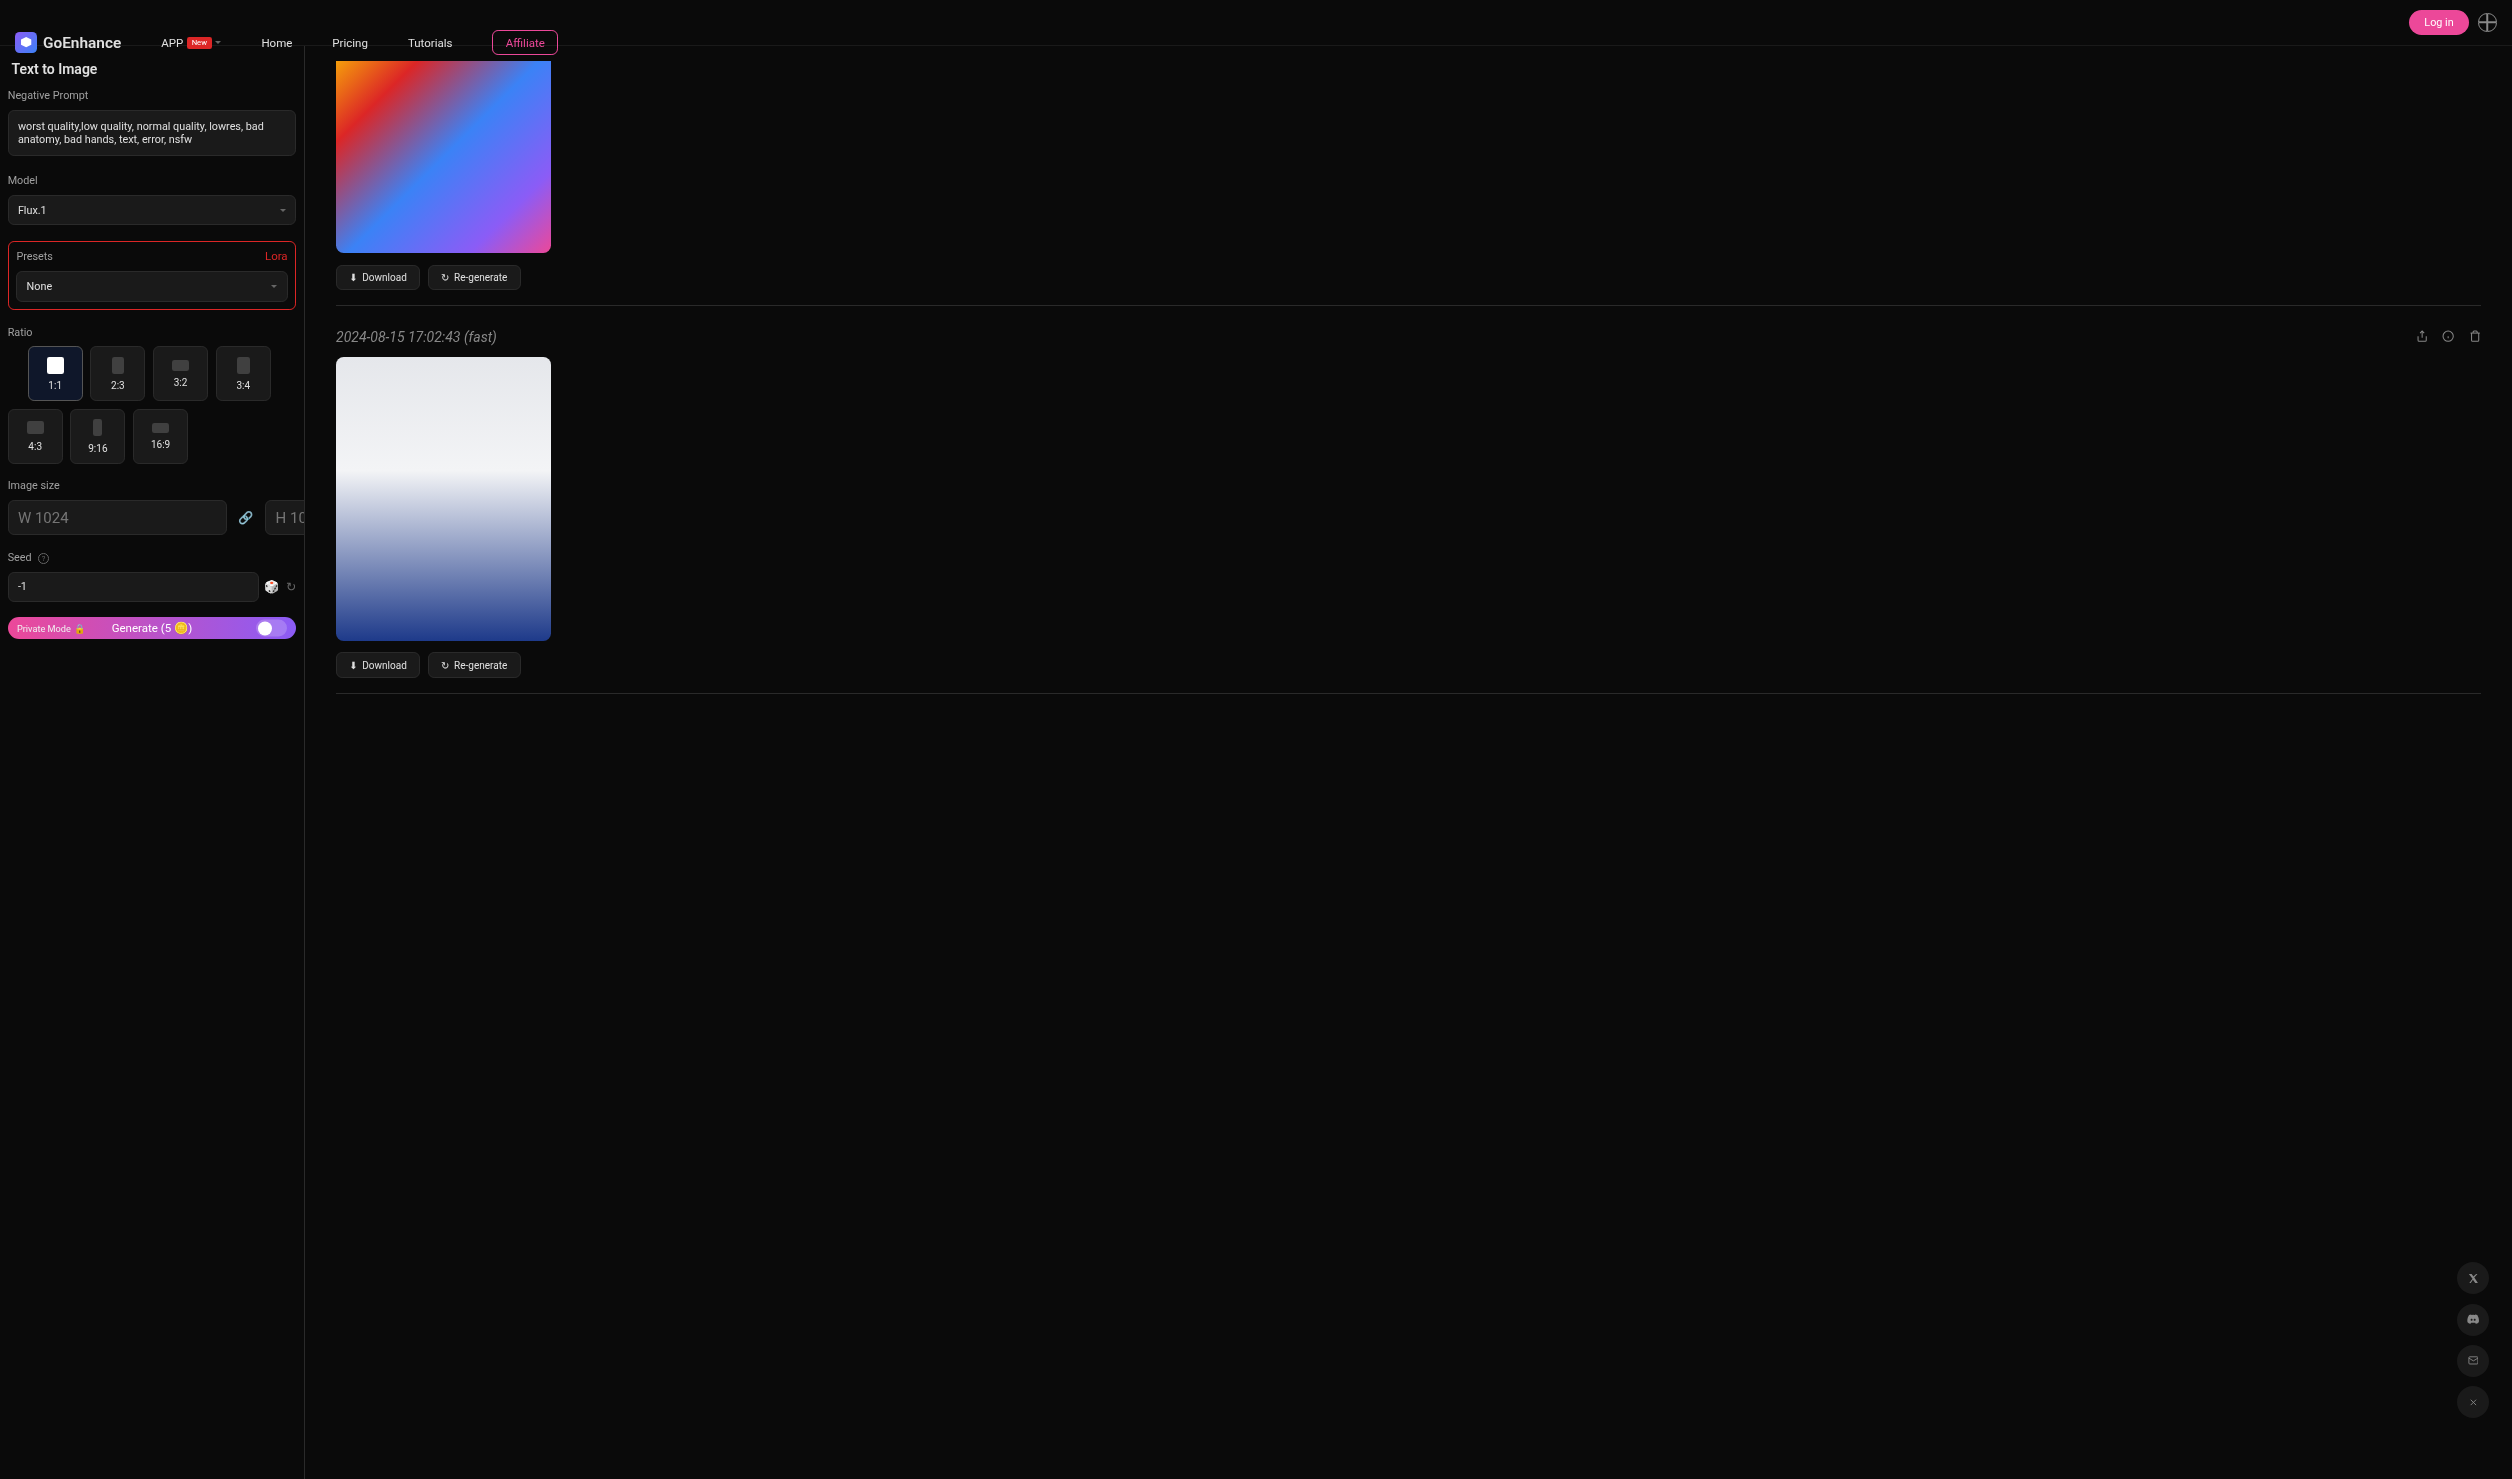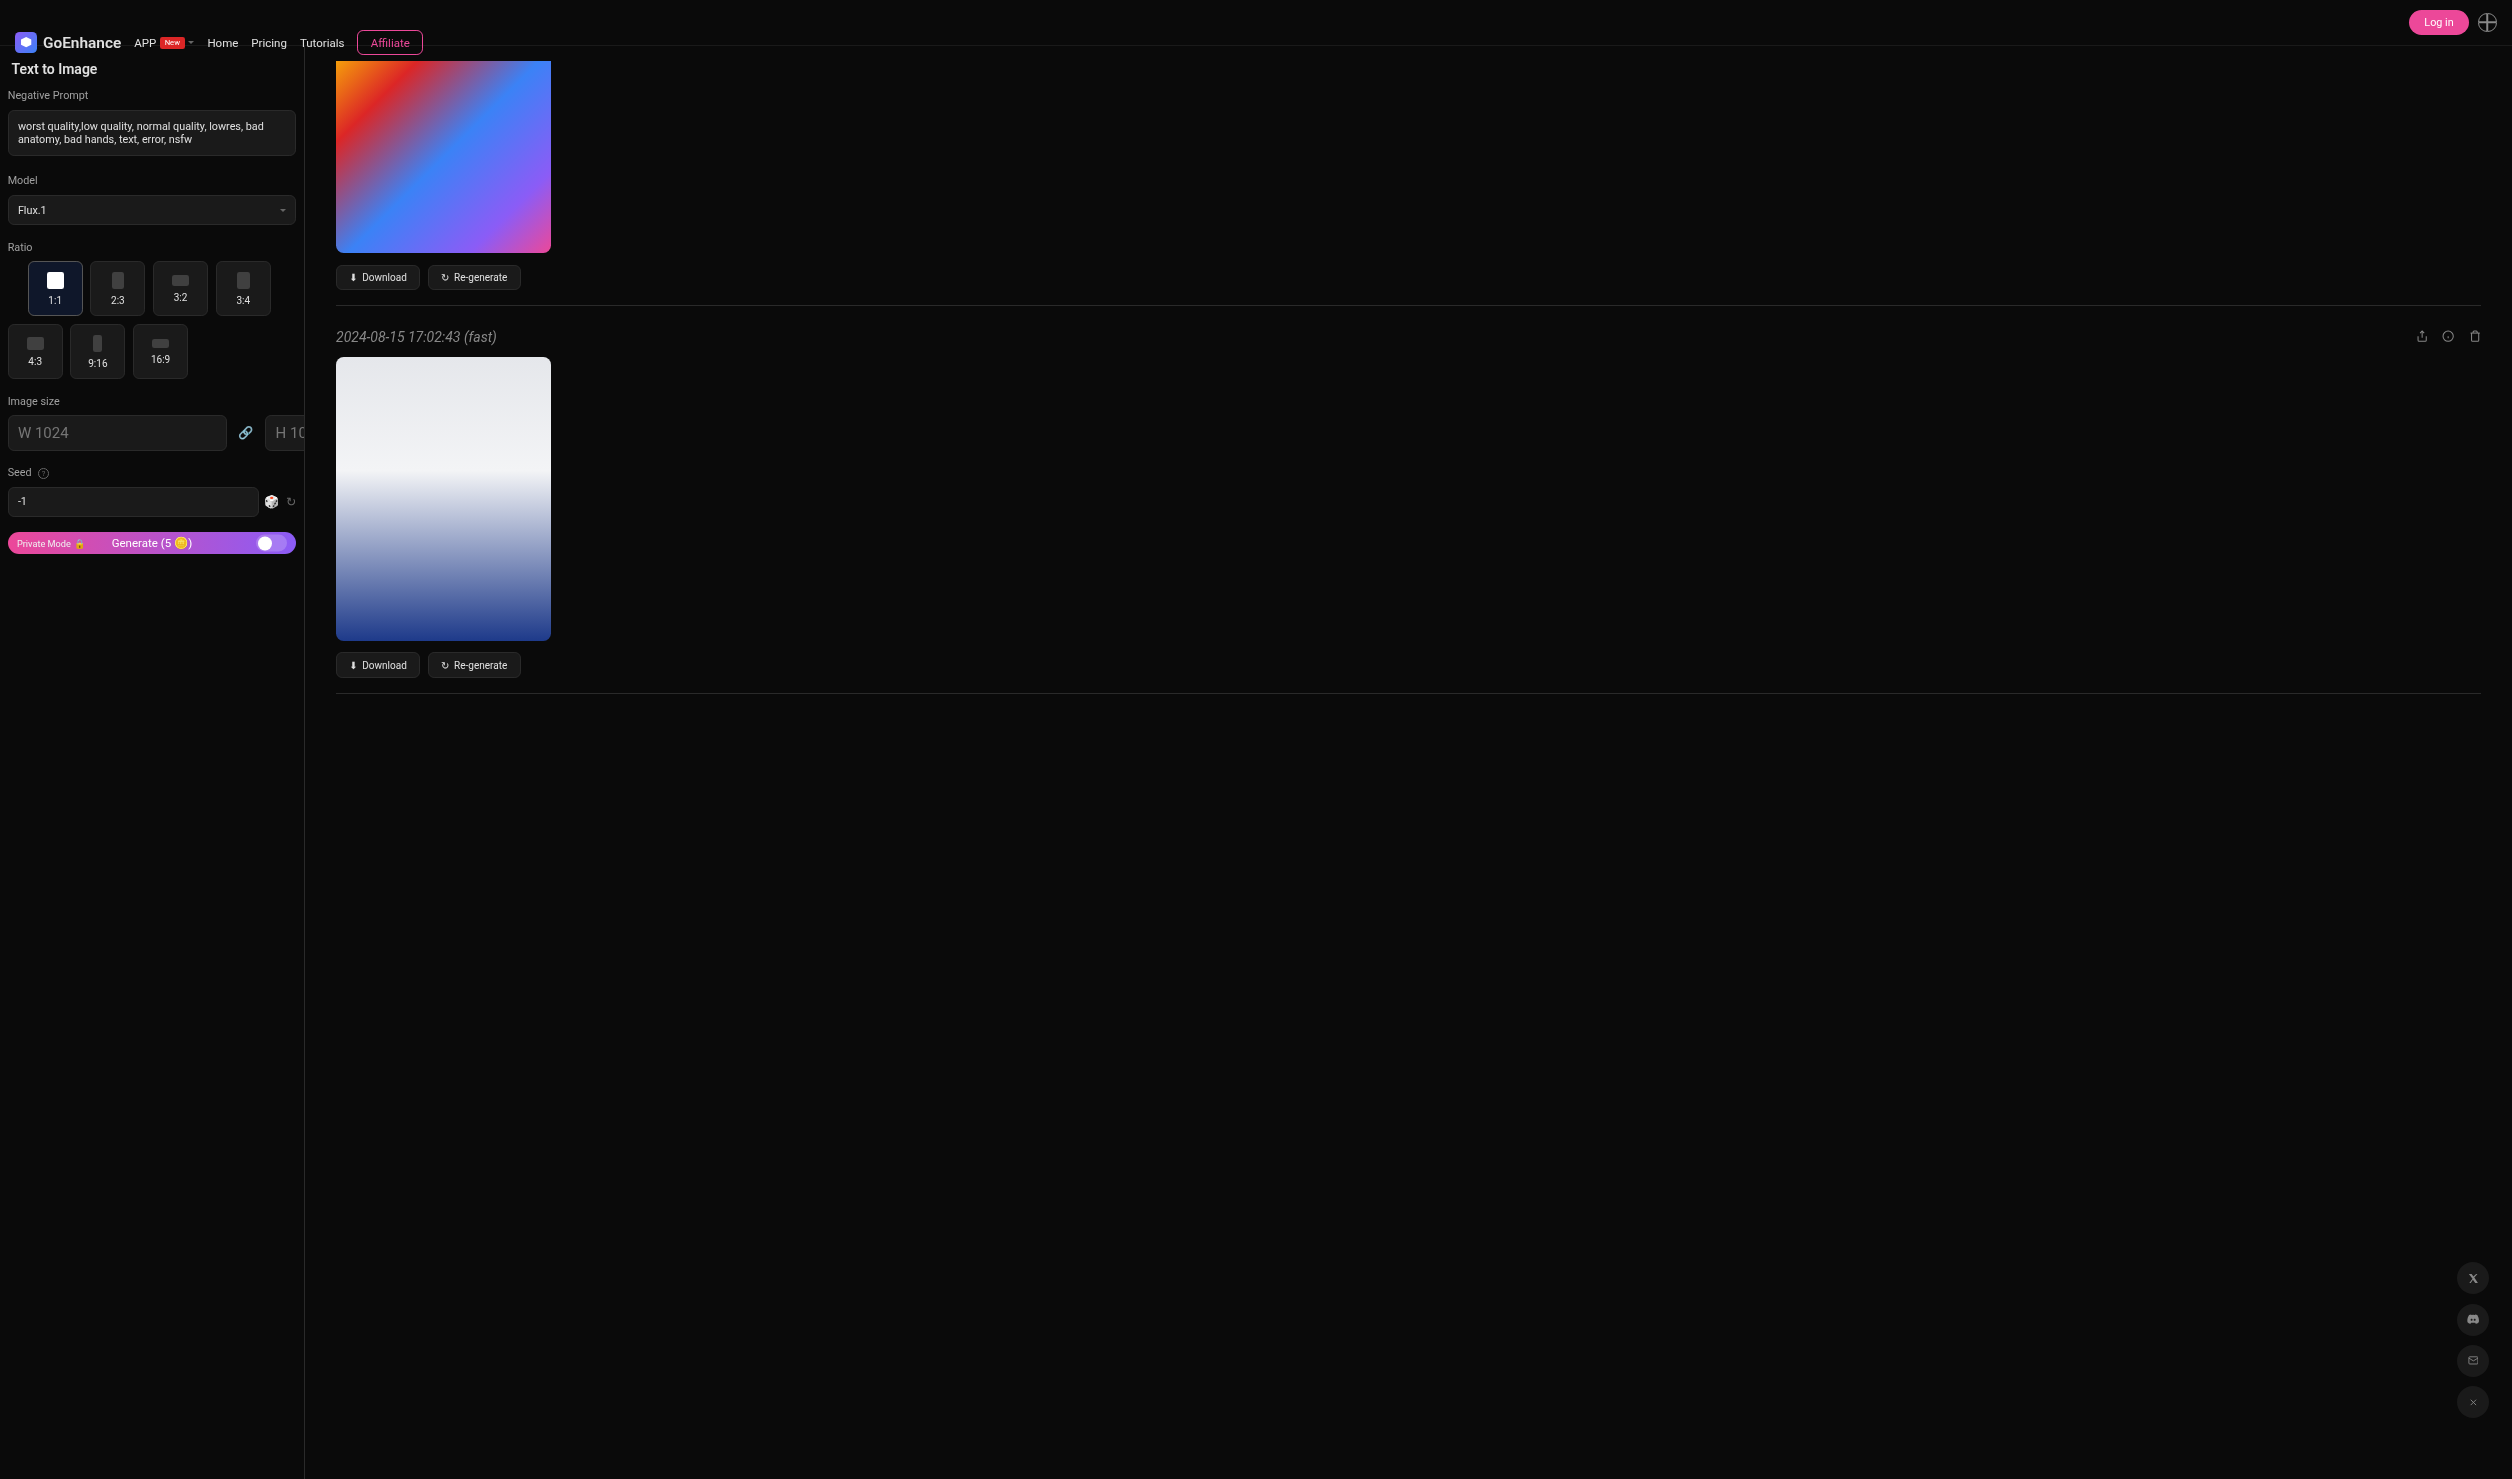--- a/index.html
+++ b/index.html
@@ -21,21 +21,21 @@
       display: flex;
       align-items: center;
       padding: 0 15.4px;
       border-bottom: 0.8px solid #1a1a1a;
       justify-content: space-between;
     }
     
     .header-left {
       display: flex;
       align-items: center;
-      gap: 13px;
+      gap: 40px;
       margin-top: 40px;
     }
     
     .logo {
       display: flex;
       align-items: center;
       gap: 6.1px;
       font-size: 15.4px;
       font-weight: 600;
     }
@@ -509,20 +509,30 @@
     <div class="field-group">
       <div class="field-header">
         <span class="field-label">Model</span>
       </div>
       <div class="select-box">
         <span>Flux.1</span>
         <span class="chevron-down"></span>
       </div>
     </div>
 
+    <div class="callout-group">
+      <div class="field-header">
+        <span class="field-label">Presets</span>
+        <span class="callout-label">Lora</span>
+      </div>
+      <div class="select-box">
+        <span>None</span>
+        <span class="chevron-down"></span>
+      </div>
+    </div>
 
     <div class="field-group">
       <div class="field-header">
         <span class="field-label">Ratio</span>
       </div>
       <div class="ratio-grid">
         <div class="ratio-item selected">
           <div class="ratio-shape ratio-1-1"></div>
           <span>1:1</span>
         </div>

